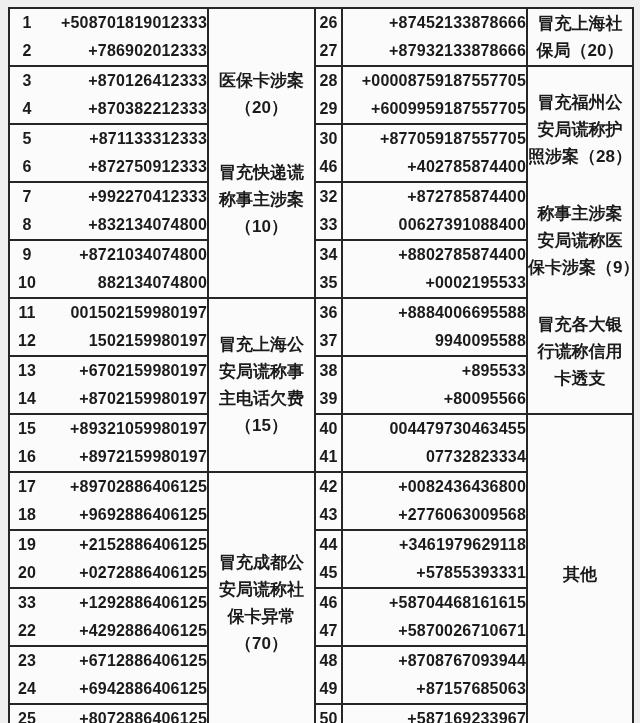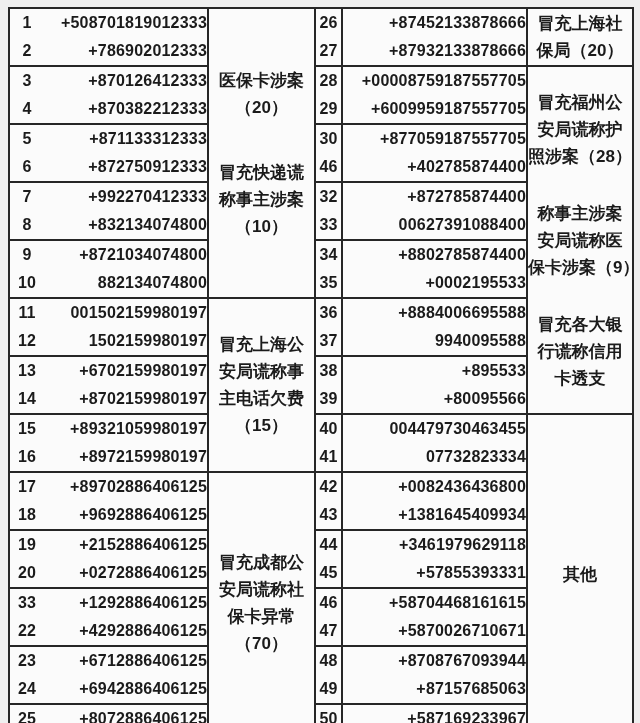--- a/index.html
+++ b/index.html
@@ -329,21 +329,21 @@
             </div>
             <div class="line">
               <span class="num">43</span>
             </div>
           </td>
           <td>
             <div class="line">
               <span class="phone">+0082436436800</span>
             </div>
             <div class="line">
-              <span class="phone">+1381645409934</span>
+              <span class="phone">+2776063009568</span>
             </div>
           </td>
         </tr>
         <tr>
           <td>
             <div class="line">
               <span class="num">19</span>
               <span class="phone">+2152886406125</span>
             </div>
             <div class="line">

